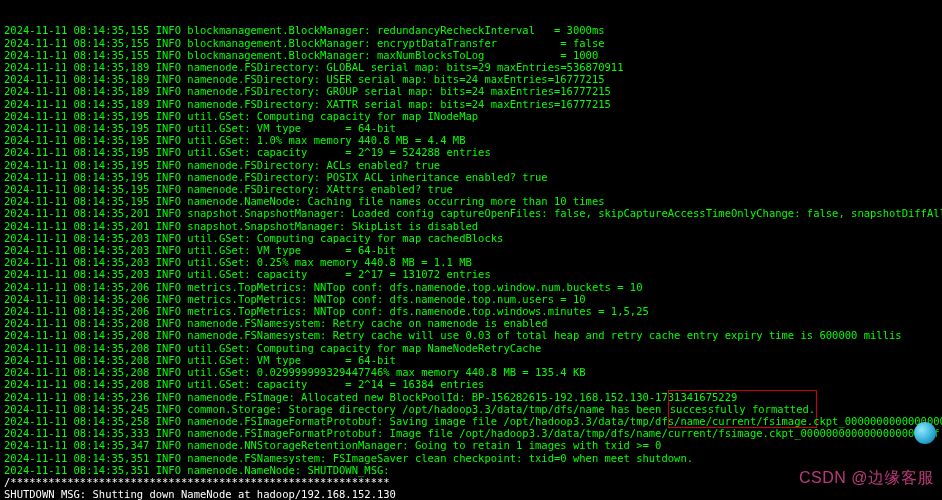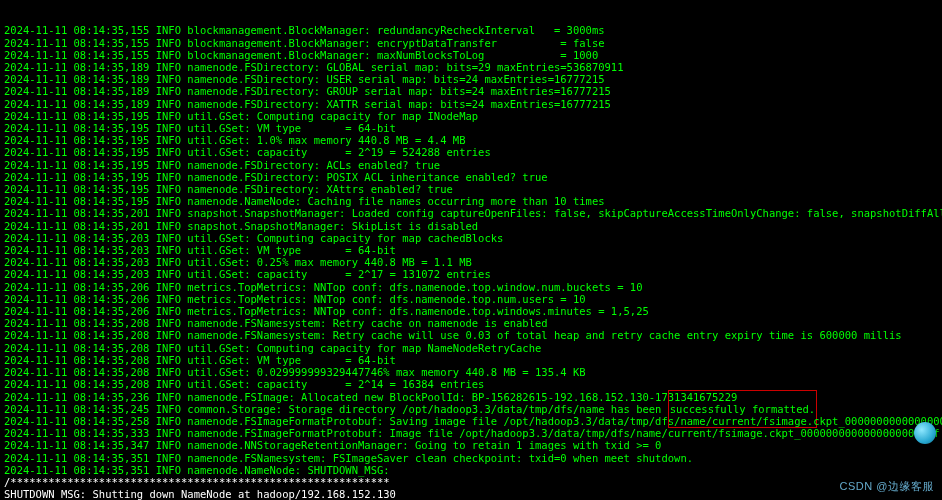--- a/index.html
+++ b/index.html
@@ -3,21 +3,21 @@
 <meta charset="utf-8">
 <style>
   html,body{margin:0;padding:0;width:942px;height:500px;background:#000;overflow:hidden}
   body{font-family:"DejaVu Sans Mono","Liberation Mono",monospace;font-size:10.5px;line-height:12.2px;color:#0f0}
   #term{padding:0 4px;white-space:pre;color:#00ff00}
   .line{display:block;white-space:pre}
   .white{color:#fff}
   .hl{border:1px solid #c00;padding:12px 1px;color:#00ff00}
   #badge{position:absolute;right:6px;bottom:56px;width:22px;height:22px;border-radius:50%;
          background:radial-gradient(circle at 35% 35%,#8fe8ff,#2aa9d2 60%,#0c6f90);box-shadow:0 0 4px rgba(0,0,0,.4)}
-  #watermark{position:absolute;right:8px;bottom:8px;color:#7dd3fc;font-family:sans-serif;font-size:11px;opacity:.8;letter-spacing:.5px}
+  #watermark{position:absolute;right:8px;bottom:16px;color:#ec4899;font-family:sans-serif;font-size:16px;opacity:.8;letter-spacing:.5px}
   #line-cont{position:relative}
 </style>
 </head>
 <body>
 
 <div id="term">
   <div id="line-cont"><span class="line">2024-11-11 08:14:35,155 INFO blockmanagement.BlockManager: redundancyRecheckInterval   = 3000ms</span><span class="line">2024-11-11 08:14:35,155 INFO blockmanagement.BlockManager: encryptDataTransfer          = false</span><span class="line">2024-11-11 08:14:35,155 INFO blockmanagement.BlockManager: maxNumBlocksToLog            = 1000</span><span class="line">2024-11-11 08:14:35,189 INFO namenode.FSDirectory: GLOBAL serial map: bits=29 maxEntries=536870911</span><span class="line">2024-11-11 08:14:35,189 INFO namenode.FSDirectory: USER serial map: bits=24 maxEntries=16777215</span><span class="line">2024-11-11 08:14:35,189 INFO namenode.FSDirectory: GROUP serial map: bits=24 maxEntries=16777215</span><span class="line">2024-11-11 08:14:35,189 INFO namenode.FSDirectory: XATTR serial map: bits=24 maxEntries=16777215</span><span class="line">2024-11-11 08:14:35,195 INFO util.GSet: Computing capacity for map INodeMap</span><span class="line">2024-11-11 08:14:35,195 INFO util.GSet: VM type       = 64-bit</span><span class="line">2024-11-11 08:14:35,195 INFO util.GSet: 1.0% max memory 440.8 MB = 4.4 MB</span><span class="line">2024-11-11 08:14:35,195 INFO util.GSet: capacity      = 2^19 = 524288 entries</span><span class="line">2024-11-11 08:14:35,195 INFO namenode.FSDirectory: ACLs enabled? true</span><span class="line">2024-11-11 08:14:35,195 INFO namenode.FSDirectory: POSIX ACL inheritance enabled? true</span><span class="line">2024-11-11 08:14:35,195 INFO namenode.FSDirectory: XAttrs enabled? true</span><span class="line">2024-11-11 08:14:35,195 INFO namenode.NameNode: Caching file names occurring more than 10 times</span><span class="line">2024-11-11 08:14:35,201 INFO snapshot.SnapshotManager: Loaded config captureOpenFiles: false, skipCaptureAccessTimeOnlyChange: false, snapshotDiffAllowSnapRootDescendant: true, maxSnapshotLimit: 65536</span><span class="line">2024-11-11 08:14:35,201 INFO snapshot.SnapshotManager: SkipList is disabled</span><span class="line">2024-11-11 08:14:35,203 INFO util.GSet: Computing capacity for map cachedBlocks</span><span class="line">2024-11-11 08:14:35,203 INFO util.GSet: VM type       = 64-bit</span><span class="line">2024-11-11 08:14:35,203 INFO util.GSet: 0.25% max memory 440.8 MB = 1.1 MB</span><span class="line">2024-11-11 08:14:35,203 INFO util.GSet: capacity      = 2^17 = 131072 entries</span><span class="line">2024-11-11 08:14:35,206 INFO metrics.TopMetrics: NNTop conf: dfs.namenode.top.window.num.buckets = 10</span><span class="line">2024-11-11 08:14:35,206 INFO metrics.TopMetrics: NNTop conf: dfs.namenode.top.num.users = 10</span><span class="line">2024-11-11 08:14:35,206 INFO metrics.TopMetrics: NNTop conf: dfs.namenode.top.windows.minutes = 1,5,25</span><span class="line">2024-11-11 08:14:35,208 INFO namenode.FSNamesystem: Retry cache on namenode is enabled</span><span class="line">2024-11-11 08:14:35,208 INFO namenode.FSNamesystem: Retry cache will use 0.03 of total heap and retry cache entry expiry time is 600000 millis</span><span class="line">2024-11-11 08:14:35,208 INFO util.GSet: Computing capacity for map NameNodeRetryCache</span><span class="line">2024-11-11 08:14:35,208 INFO util.GSet: VM type       = 64-bit</span><span class="line">2024-11-11 08:14:35,208 INFO util.GSet: 0.029999999329447746% max memory 440.8 MB = 135.4 KB</span><span class="line">2024-11-11 08:14:35,208 INFO util.GSet: capacity      = 2^14 = 16384 entries</span><span class="line">2024-11-11 08:14:35,236 INFO namenode.FSImage: Allocated new BlockPoolId: BP-156282615-192.168.152.130-1731341675229</span><span class="line">2024-11-11 08:14:35,245 INFO common.Storage: Storage directory /opt/hadoop3.3/data/tmp/dfs/name has been <span class="hl">successfully formatted.</span></span><span class="line">2024-11-11 08:14:35,258 INFO namenode.FSImageFormatProtobuf: Saving image file /opt/hadoop3.3/data/tmp/dfs/name/current/fsimage.ckpt_0000000000000000000 using no compression</span><span class="line">2024-11-11 08:14:35,333 INFO namenode.FSImageFormatProtobuf: Image file /opt/hadoop3.3/data/tmp/dfs/name/current/fsimage.ckpt_0000000000000000000 of size 399 bytes saved in 0 seconds .</span><span class="line">2024-11-11 08:14:35,347 INFO namenode.NNStorageRetentionManager: Going to retain 1 images with txid &gt;= 0</span><span class="line">2024-11-11 08:14:35,351 INFO namenode.FSNamesystem: FSImageSaver clean checkpoint: txid=0 when meet shutdown.</span><span class="line">2024-11-11 08:14:35,351 INFO namenode.NameNode: SHUTDOWN_MSG:</span><span class="line white">/************************************************************</span><span class="line white">SHUTDOWN_MSG: Shutting down NameNode at hadoop/192.168.152.130</span></div>
   
 </div>
 

